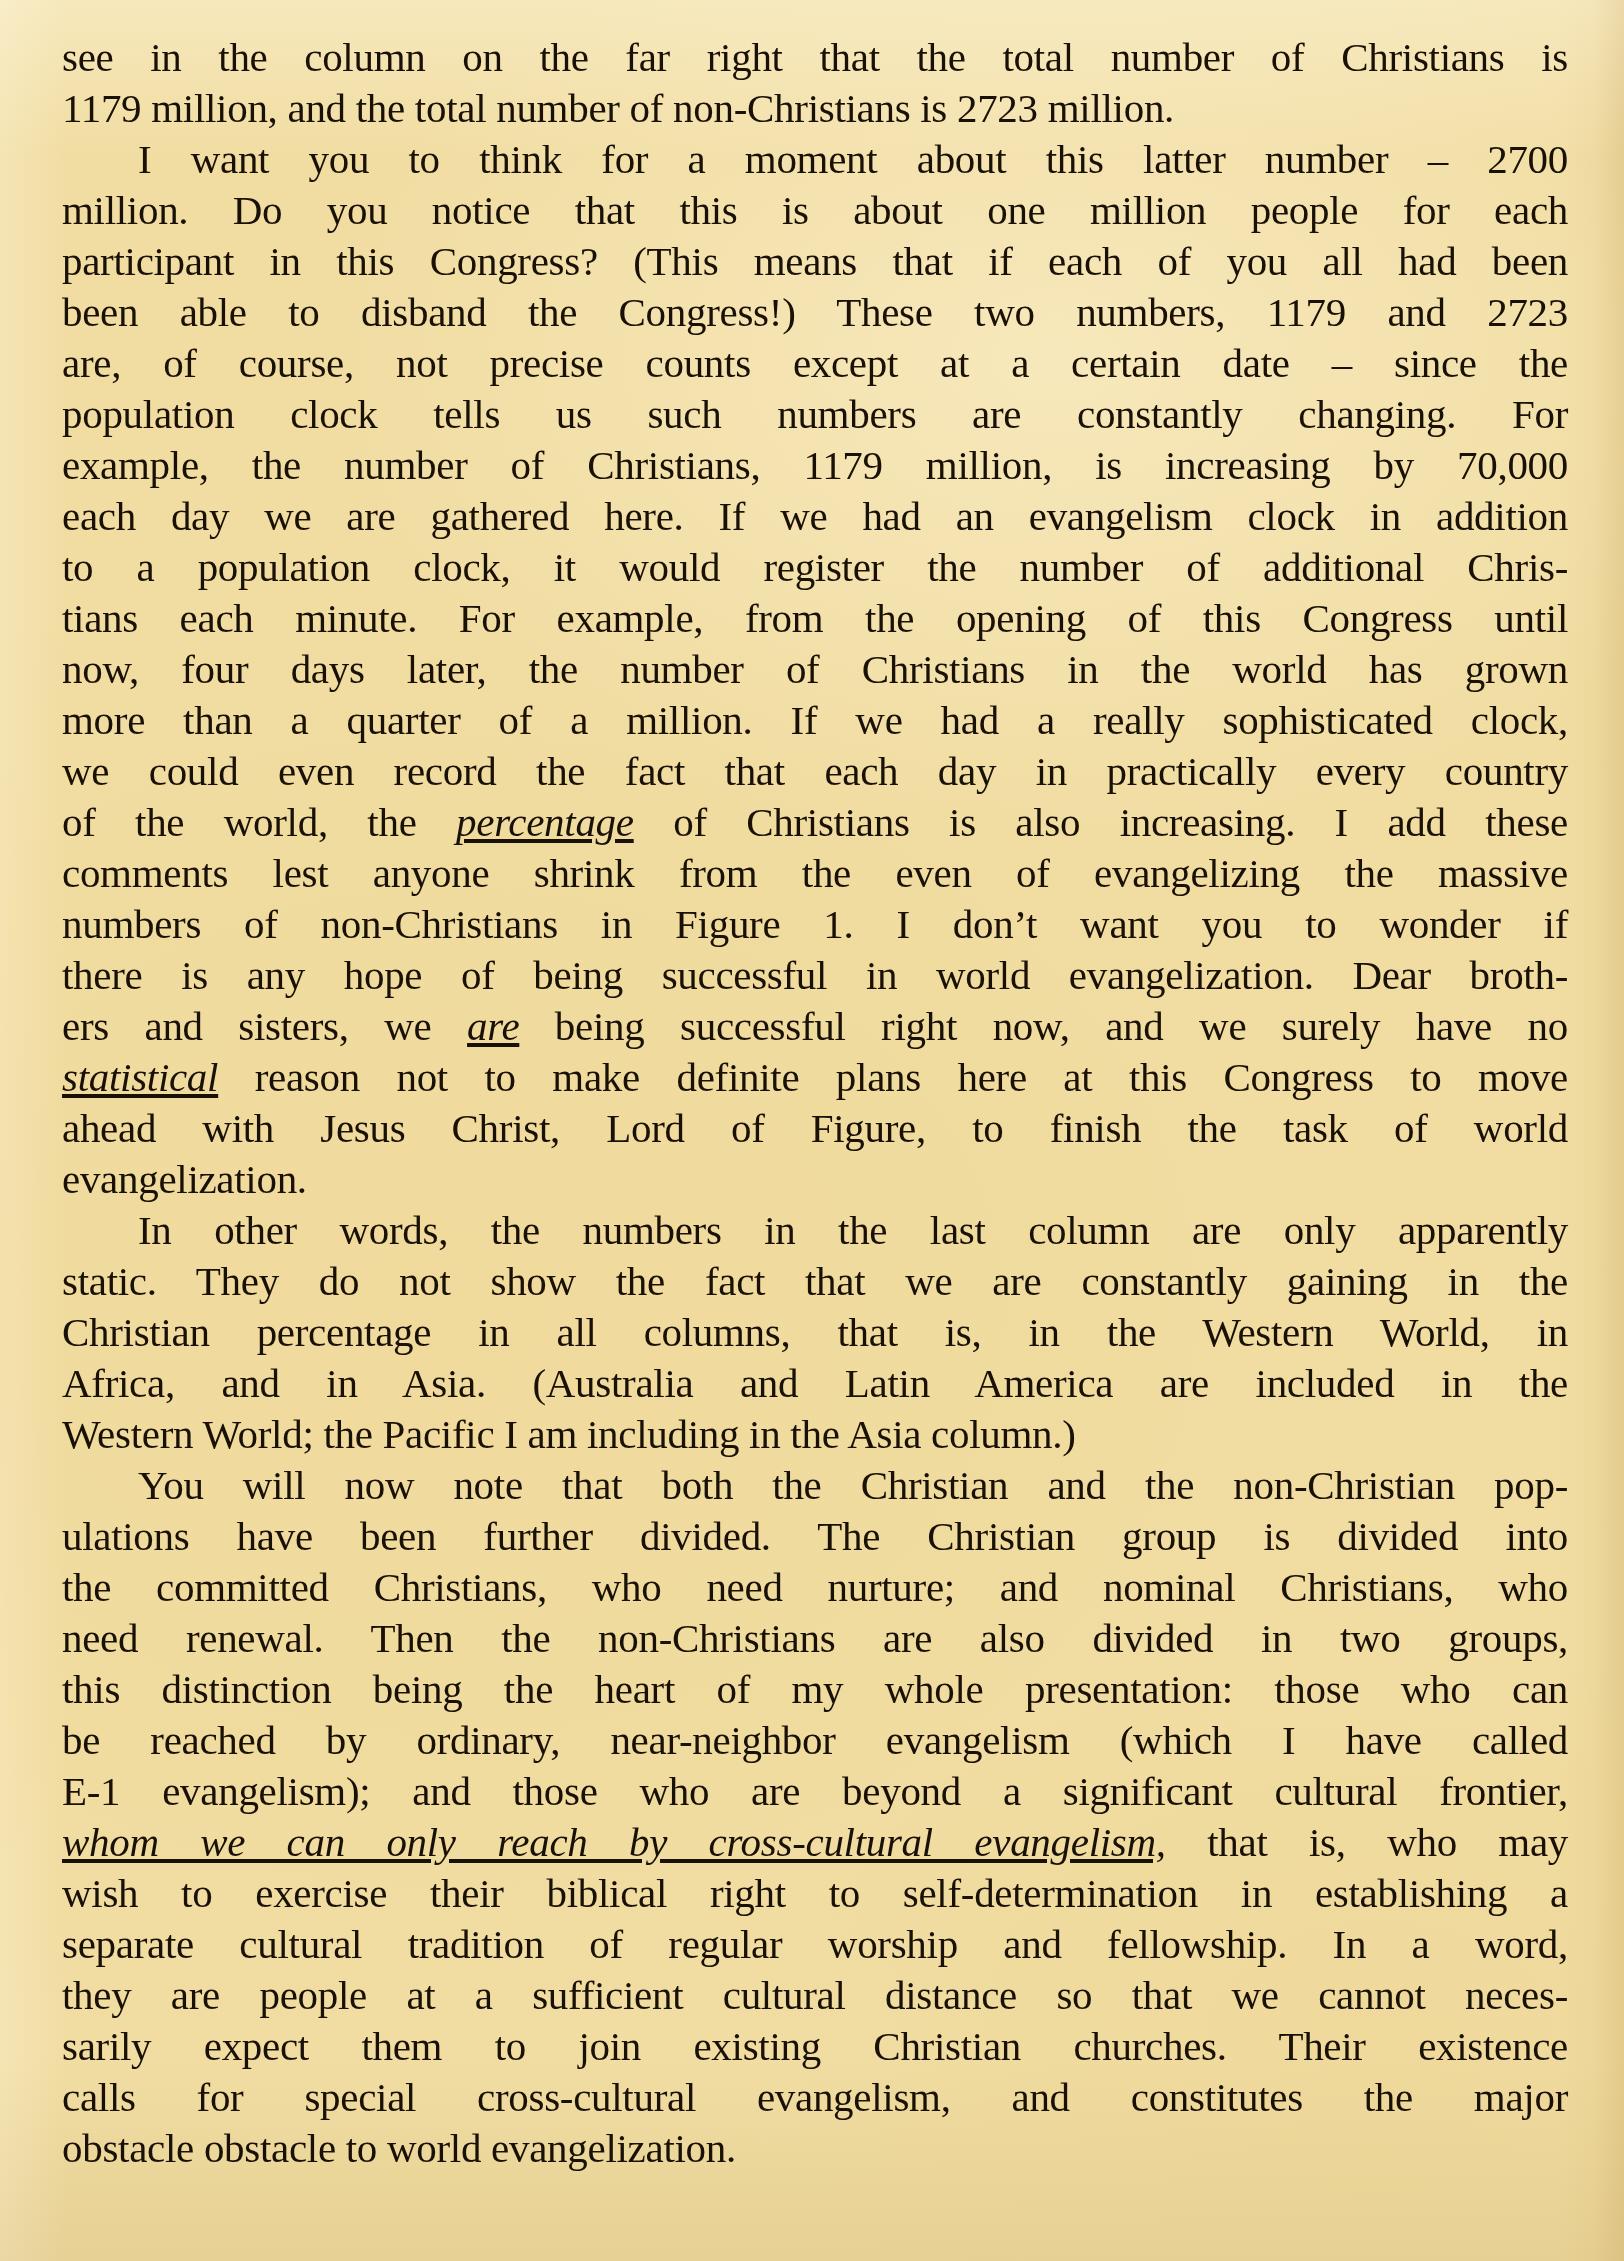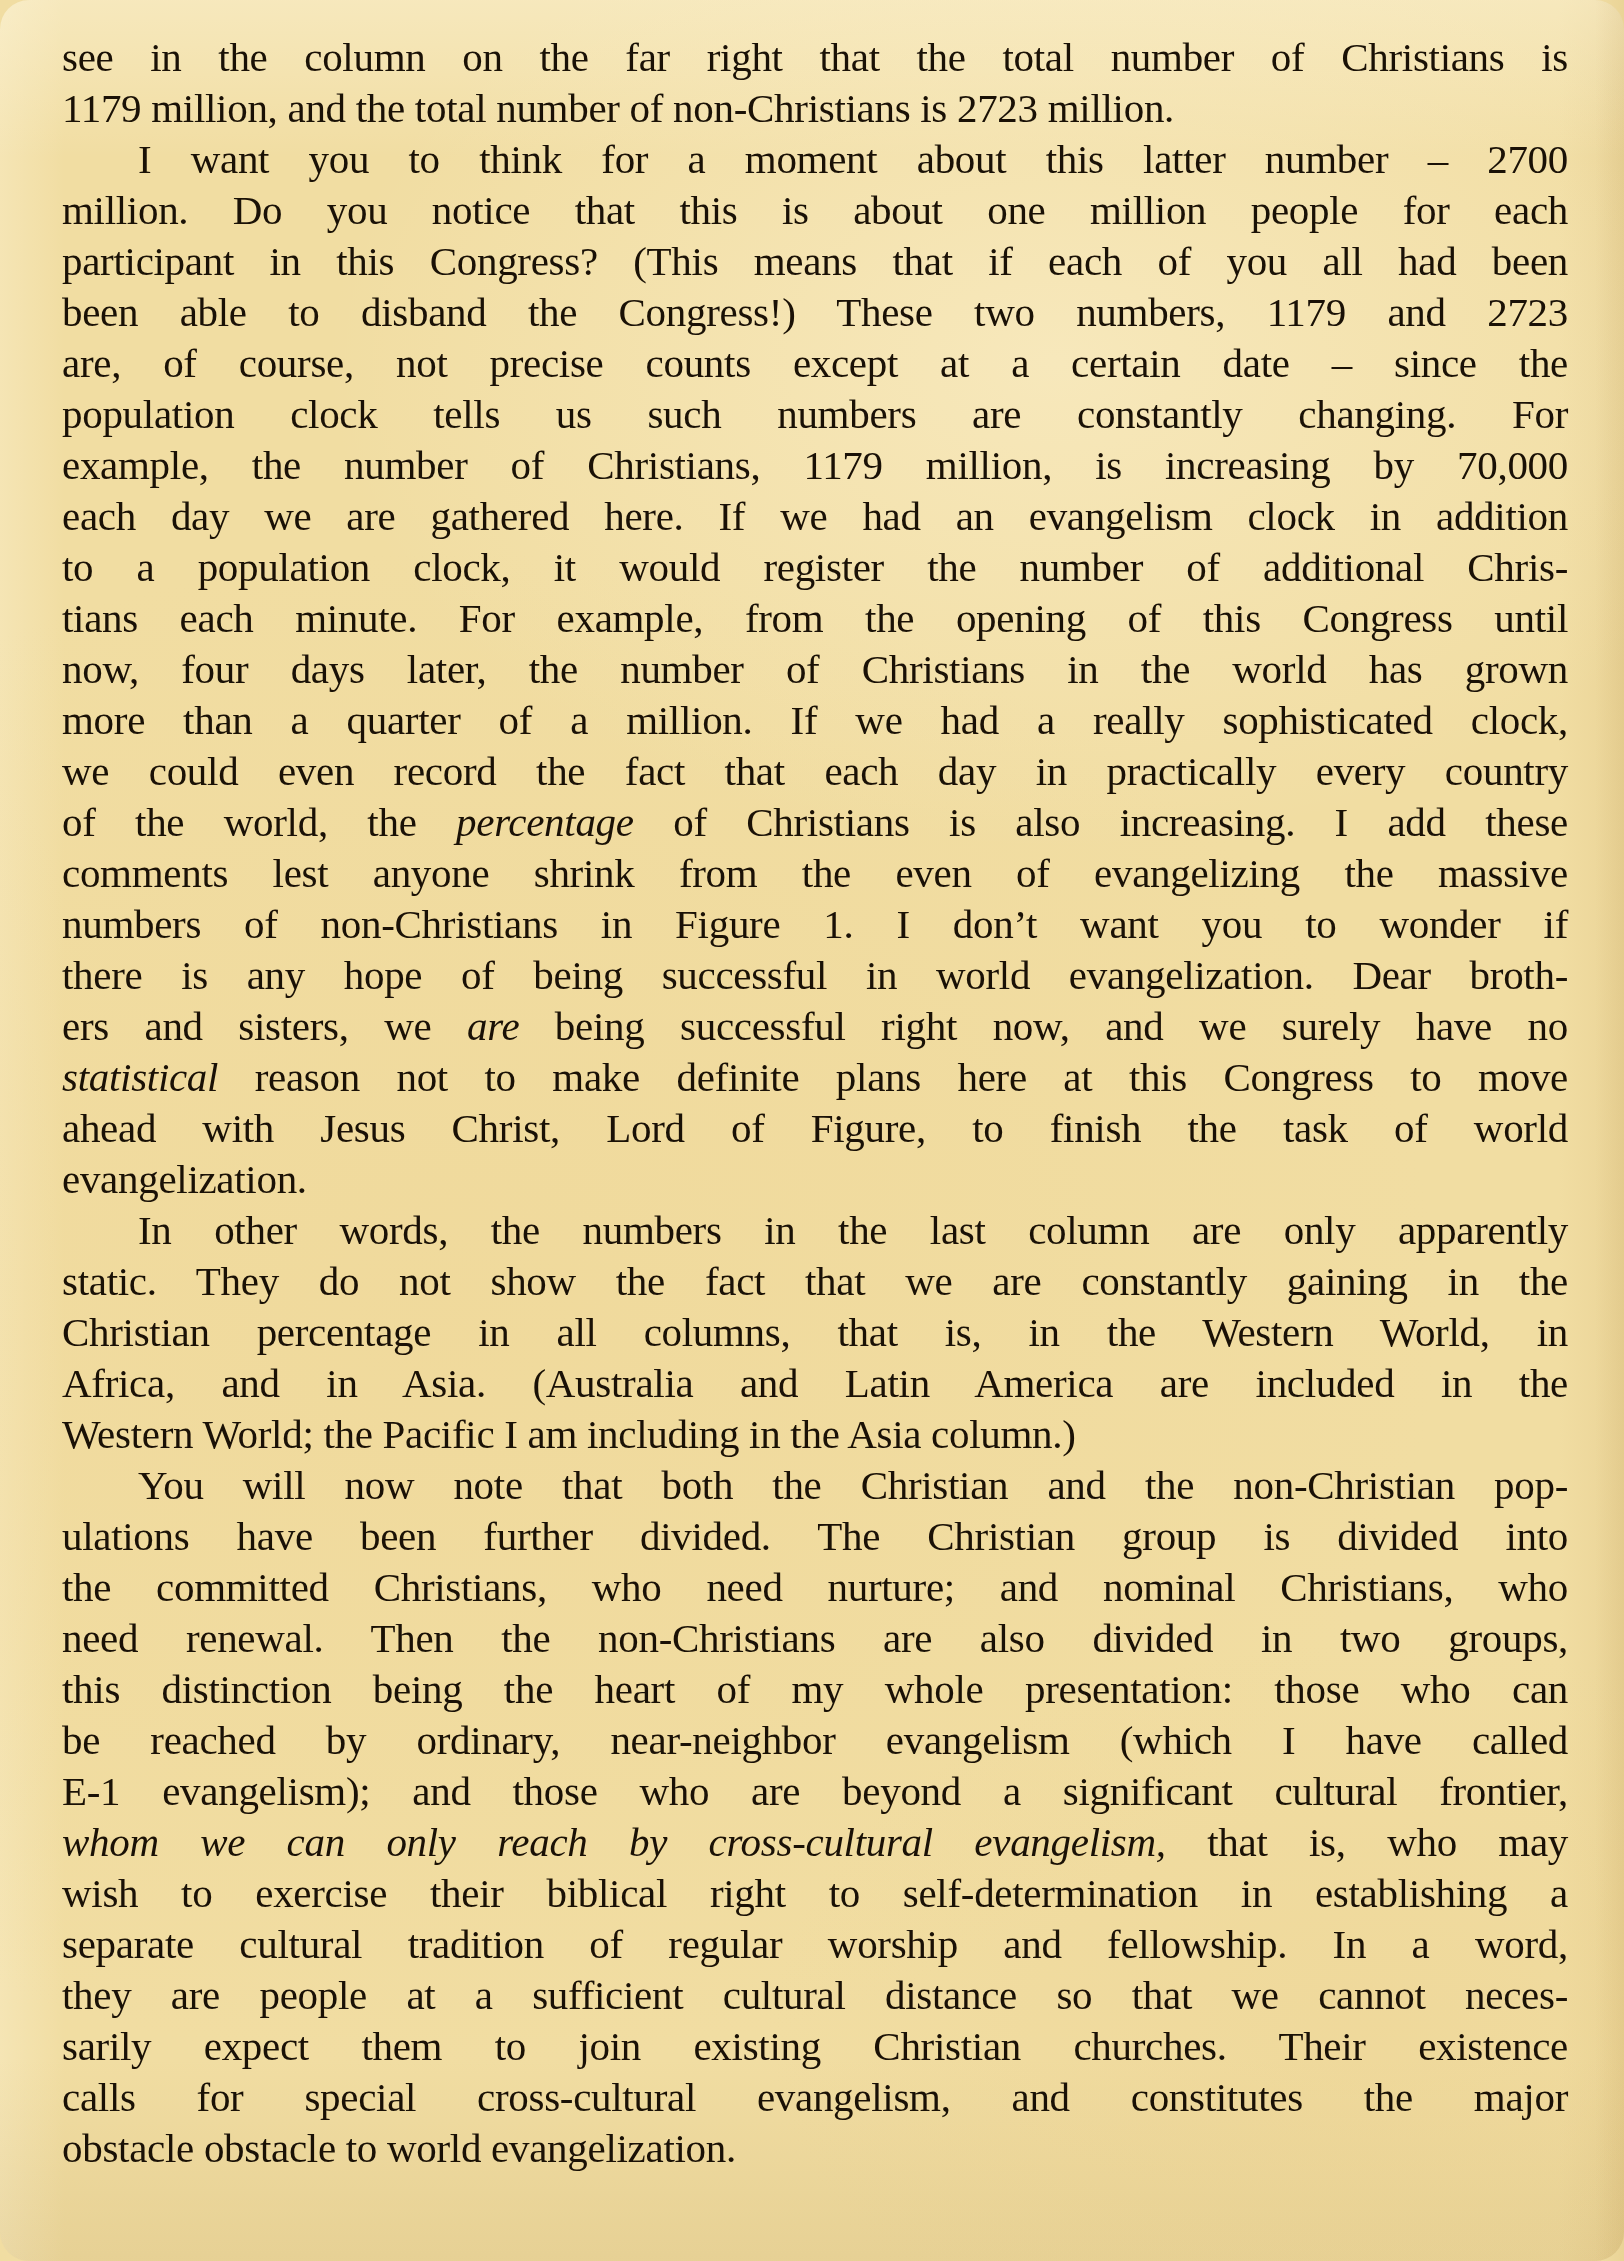--- a/index.html
+++ b/index.html
@@ -20,21 +20,20 @@
   .page {
     position: absolute;
     inset: 0;
     background-color: var(--paper);
     background-image:
       radial-gradient(ellipse 1123px 749px at 65% 16%, rgba(252,241,208,0.55), rgba(252,241,208,0) 65%),
       radial-gradient(ellipse 1373px 1061px at 28% 58%, rgba(238,212,146,0.38), rgba(238,212,146,0) 72%),
       radial-gradient(ellipse 874px 562px at 85% 90%, rgba(234,206,138,0.30), rgba(234,206,138,0) 70%),
       linear-gradient(to bottom, rgba(255,249,228,0.40), rgba(255,249,228,0) 7%, rgba(0,0,0,0) 91%, rgba(140,100,30,0.10)),
       linear-gradient(to right, rgba(255,249,228,0.28), rgba(0,0,0,0) 4%, rgba(0,0,0,0) 96%, rgba(196,162,96,0.16));
-    border-radius: 29px;
   }
   .page::after {
     content: '';
     position: absolute;
     top: 0; right: 0;
     width: 29px; height: 100%;
     background: linear-gradient(to right, rgba(0,0,0,0), rgba(170,130,50,0.10));
     pointer-events: none;
   }
   .textblock {
@@ -55,20 +54,21 @@
     white-space: normal;
   }
   .line.pend {
     text-align-last: left;
   }
   .line.indent {
     padding-left: 76px;
   }
   .line em {
     font-style: italic;
+    text-decoration: underline;
   }
 </style>
 </head>
 <body>
 
 <div class="page">
   <div class="textblock">
       <div class="line"><span>see in the column on the far right that the total number of Christians is</span></div>
       <div class="line pend"><span>1179 million, and the total number of non-Christians is 2723 million.</span></div>
       <div class="line indent"><span>I want you to think for a moment about this latter number – 2700</span></div>

